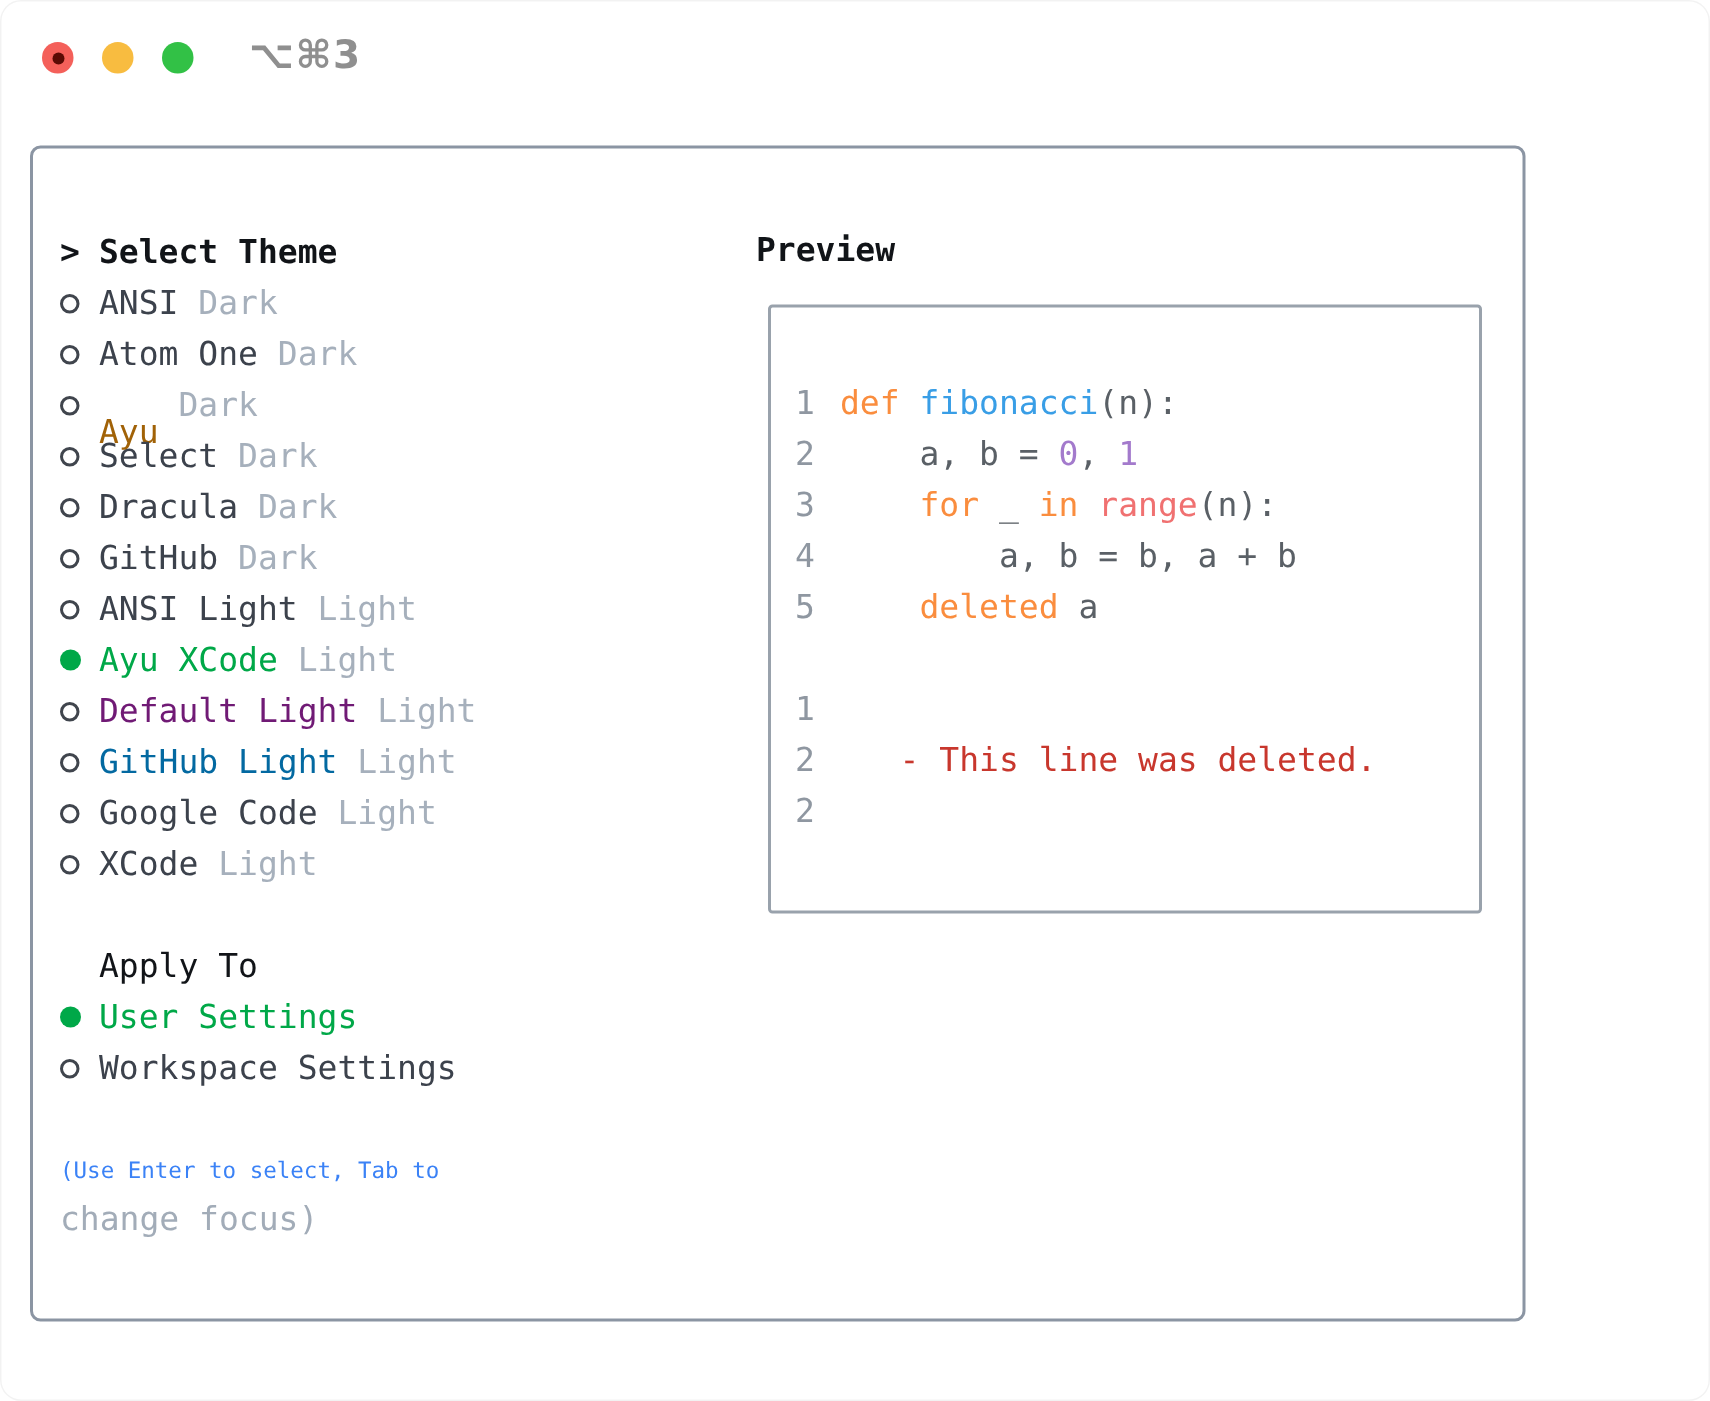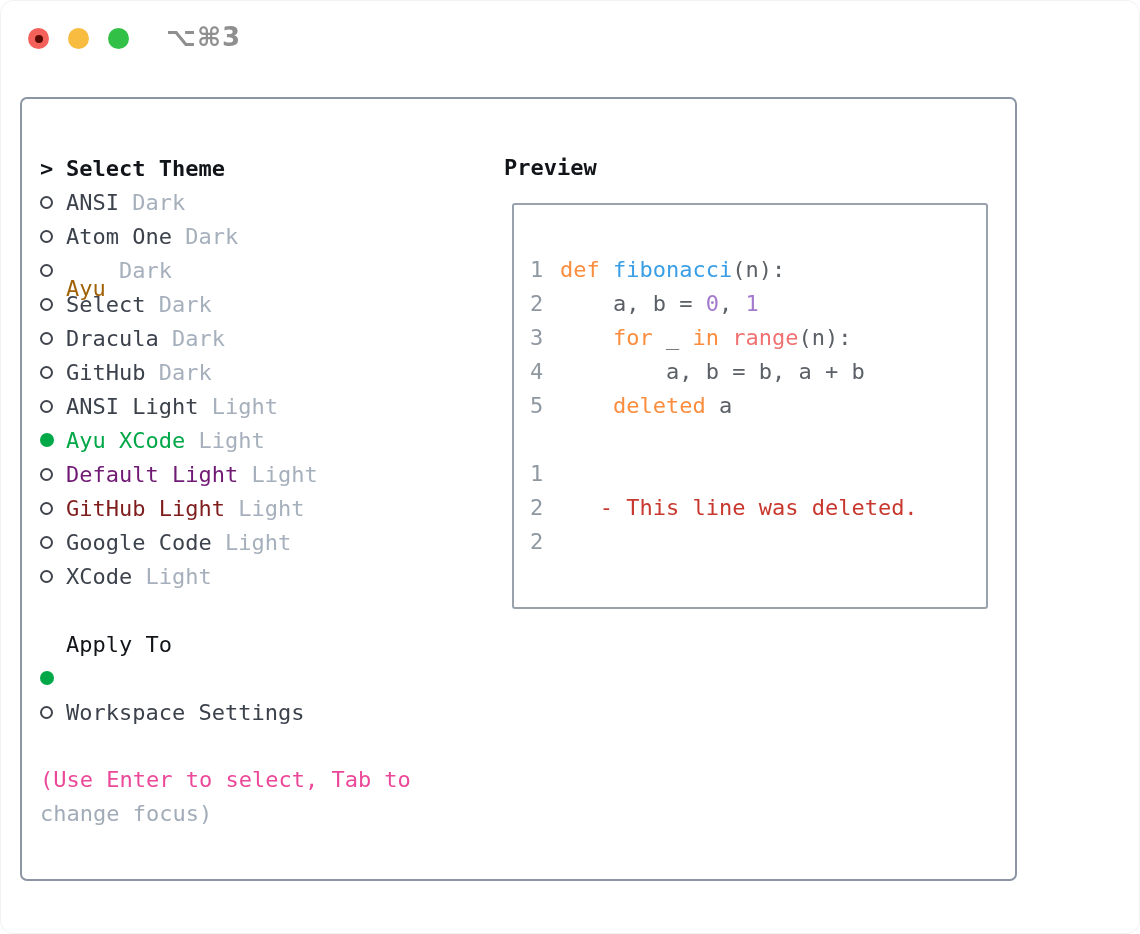--- a/index.html
+++ b/index.html
@@ -58,29 +58,29 @@
         <div class="row"><span class="marker caret">&gt;</span><span class="hdr" style="color: rgb(17, 20, 24);">Select Theme</span></div>
         <div class="row"><span class="marker"><span class="circle" style="border-color: rgb(64, 69, 77);"></span></span><span class="item-name" style="color: rgb(60, 66, 76);">ANSI</span><span class="variant" style="color: rgb(166, 176, 188);"> Dark</span></div>
         <div class="row"><span class="marker"><span class="circle" style="border-color: rgb(64, 69, 77);"></span></span><span class="item-name" style="color: rgb(60, 66, 76);">Atom One</span><span class="variant" style="color: rgb(166, 176, 188);"> Dark</span></div>
         <div class="row"><span class="marker"><span class="circle" style="border-color: rgb(64, 69, 77);"></span></span><span class="item-name" style="color: #a16207; margin-top: 36px;">Ayu</span><span class="variant" style="color: rgb(166, 176, 188);"> Dark</span></div>
         <div class="row"><span class="marker"><span class="circle" style="border-color: rgb(64, 69, 77);"></span></span><span class="item-name" style="color: rgb(60, 66, 76);">Select</span><span class="variant" style="color: rgb(166, 176, 188);"> Dark</span></div>
         <div class="row"><span class="marker"><span class="circle" style="border-color: rgb(64, 69, 77);"></span></span><span class="item-name" style="color: rgb(60, 66, 76);">Dracula</span><span class="variant" style="color: rgb(166, 176, 188);"> Dark</span></div>
         <div class="row"><span class="marker"><span class="circle" style="border-color: rgb(64, 69, 77);"></span></span><span class="item-name" style="color: rgb(60, 66, 76);">GitHub</span><span class="variant" style="color: rgb(166, 176, 188);"> Dark</span></div>
         <div class="row"><span class="marker"><span class="circle" style="border-color: rgb(64, 69, 77);"></span></span><span class="item-name" style="color: rgb(60, 66, 76);">ANSI Light</span><span class="variant" style="color: rgb(166, 176, 188);"> Light</span></div>
         <div class="row"><span class="marker"><span class="circle filled" style="background: rgb(0, 168, 72);"></span></span><span class="item-name" style="color: rgb(0, 168, 72);">Ayu XCode</span><span class="variant" style="color: rgb(166, 176, 188);"> Light</span></div>
         <div class="row"><span class="marker"><span class="circle" style="border-color: rgb(64, 69, 77);"></span></span><span class="item-name" style="color: #701a75;">Default Light</span><span class="variant" style="color: rgb(166, 176, 188);"> Light</span></div>
-        <div class="row"><span class="marker"><span class="circle" style="border-color: rgb(64, 69, 77);"></span></span><span class="item-name" style="color: #7f1d1d;">GitHub Light</span><span class="variant" style="color: rgb(166, 176, 188);"> Light</span></div>
+        <div class="row"><span class="marker"><span class="circle" style="border-color: rgb(64, 69, 77);"></span></span><span class="item-name" style="color: #0369a1;">GitHub Light</span><span class="variant" style="color: rgb(166, 176, 188);"> Light</span></div>
         <div class="row"><span class="marker"><span class="circle" style="border-color: rgb(64, 69, 77);"></span></span><span class="item-name" style="color: rgb(60, 66, 76);">Google Code</span><span class="variant" style="color: rgb(166, 176, 188);"> Light</span></div>
         <div class="row"><span class="marker"><span class="circle" style="border-color: rgb(64, 69, 77);"></span></span><span class="item-name" style="color: rgb(60, 66, 76);">XCode</span><span class="variant" style="color: rgb(166, 176, 188);"> Light</span></div>
         <div class="row"></div>
         <div class="row"><span class="marker"></span><span style="color: rgb(17, 20, 24);">Apply To</span></div>
-        <div class="row"><span class="marker"><span class="circle filled" style="background: rgb(0, 168, 72);"></span></span></div>
+        <div class="row"><span class="marker"><span class="circle filled" style="background: rgb(0, 168, 72);"></span></span><span style="color: rgb(0, 168, 72);">User Settings</span></div>
         <div class="row"><span class="marker"><span class="circle" style="border-color: rgb(64, 69, 77);"></span></span><span style="color: rgb(60, 66, 76);">Workspace Settings</span></div>
         <div class="row"></div>
-        <div class="help-line" style="color: #ec4899; font-size: 22px;">(Use Enter to select, Tab to</div>
+        <div class="help-line" style="color: #3b82f6; font-size: 15px;">(Use Enter to select, Tab to</div>
         <div class="help-line" style="color: rgb(162, 172, 184); font-size: 22px;">change focus)</div>
       </div>
     <div class="preview-label">Preview</div>
     <div class="preview-box">
         <div class="pline"><span class="lnum" style="color: rgb(143, 151, 161);">1</span><span style="color: rgb(250, 141, 62);">def </span><span style="color: rgb(57, 158, 230);">fibonacci</span><span style="color: rgb(90, 96, 102);">(n):</span></div>
         <div class="pline"><span class="lnum" style="color: rgb(143, 151, 161);">2</span><span style="color: rgb(90, 96, 102);">    a, b = </span><span style="color: rgb(163, 122, 204);">0</span><span style="color: rgb(90, 96, 102);">, </span><span style="color: rgb(163, 122, 204);">1</span></div>
         <div class="pline"><span class="lnum" style="color: rgb(143, 151, 161);">3</span><span style="color: rgb(90, 96, 102);">    </span><span style="color: rgb(250, 141, 62);">for</span><span style="color: rgb(90, 96, 102);"> _ </span><span style="color: rgb(250, 141, 62);">in</span><span style="color: rgb(90, 96, 102);"> </span><span style="color: rgb(240, 113, 113);">range</span><span style="color: rgb(90, 96, 102);">(n):</span></div>
         <div class="pline"><span class="lnum" style="color: rgb(143, 151, 161);">4</span><span style="color: rgb(90, 96, 102);">        a, b = b, a + b</span></div>
         <div class="pline"><span class="lnum" style="color: rgb(143, 151, 161);">5</span><span style="color: rgb(90, 96, 102);">    </span><span style="color: rgb(250, 141, 62);">deleted</span><span style="color: rgb(90, 96, 102);"> a</span></div>
         <div class="pline"><span class="lnum" style="color: rgb(143, 151, 161);"></span></div>

